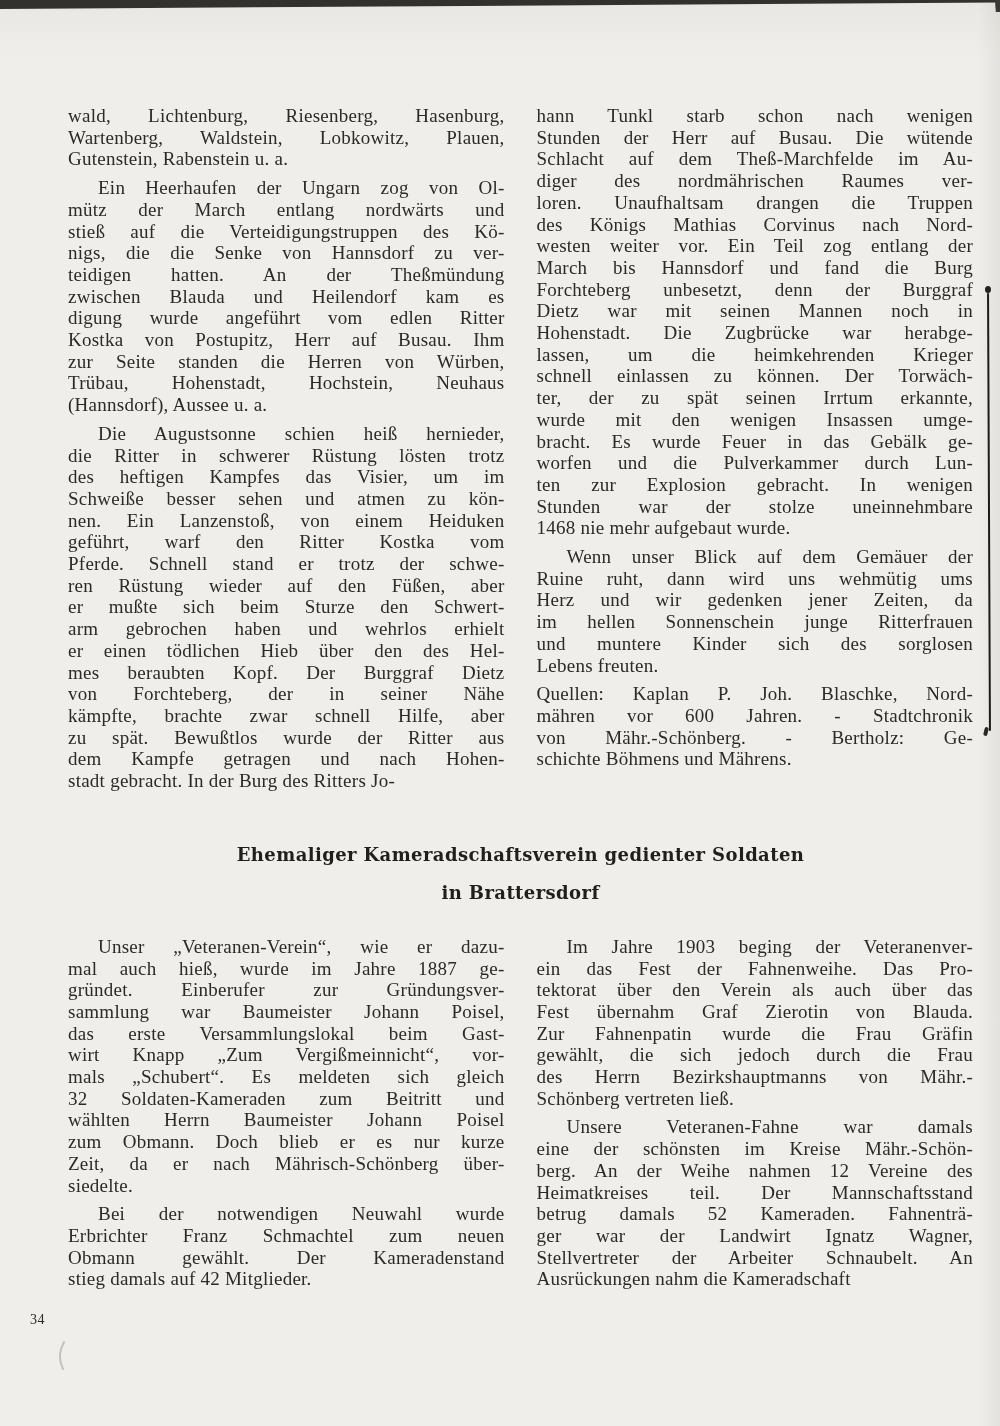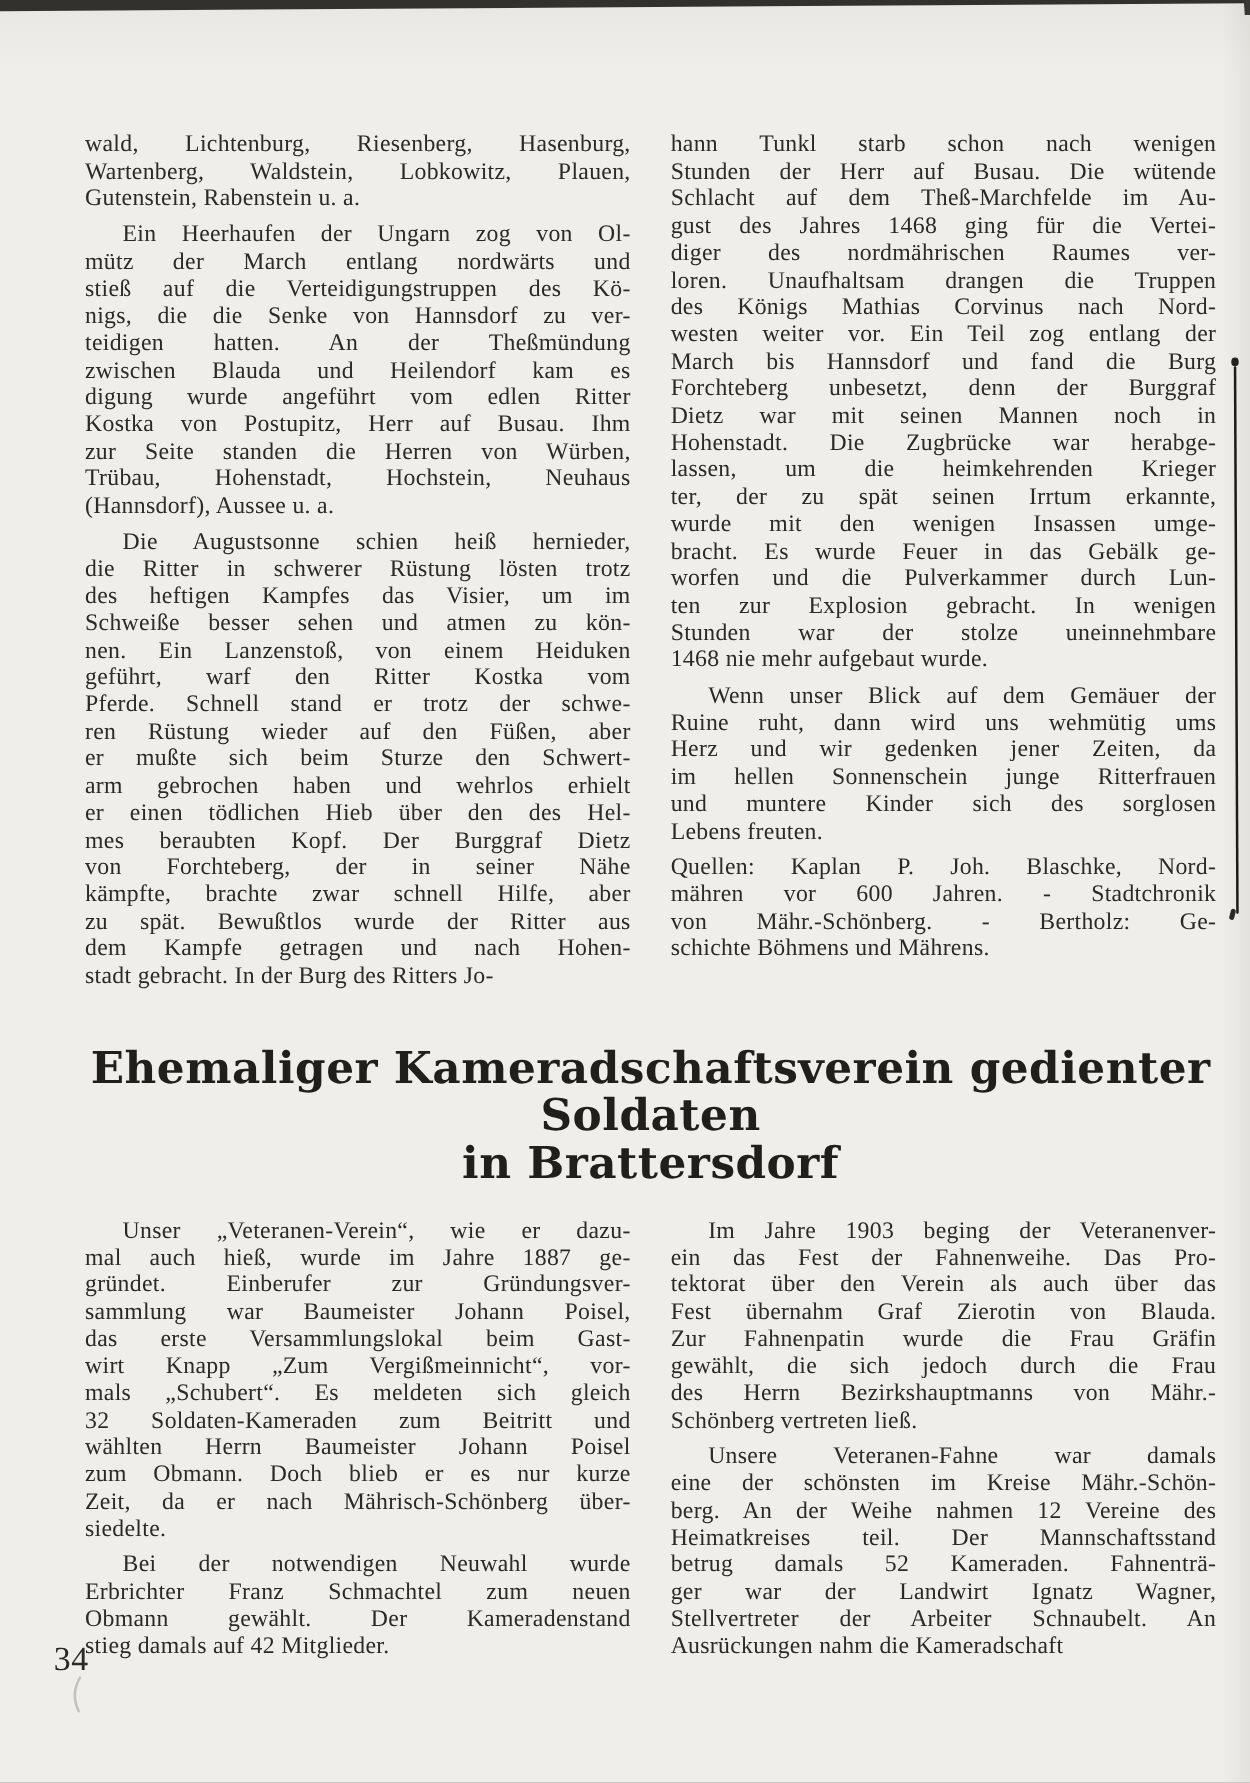--- a/index.html
+++ b/index.html
@@ -30,27 +30,27 @@
   .para + .para{margin-top:7px;}
   .para.block-indent{}
   .line{text-align:justify;text-align-last:justify;white-space:nowrap;}
   .line.last{text-align:center;text-align-last:left;}
   .line.findent{text-indent:30px;}
   .article-title{
     margin:44px 0 24px 0;
     text-align:center;
     font-family:"DejaVu Serif","Liberation Serif",serif;
     font-weight:bold;
-    font-size:35px;line-height:38px;
+    font-size:18px;line-height:38px;
     letter-spacing:0.4px;
     color:#201f1b;
   }
   .page-number{
-    position:absolute;left:43px;top:1312px;
-    font-size:27px;letter-spacing:0.5px;
+    position:absolute;left:30px;top:1312px;
+    font-size:14px;letter-spacing:0.5px;
   }
   .pencil-mark{position:absolute;left:55px;top:1340px;}
 </style>
 </head>
 <body>
 
 <div class="page">
 
   <svg class="scan-top" viewBox="0 0 1000 12" preserveAspectRatio="none">
     <polygon points="0,0 1000,0 1000,2.5 0,9" fill="#33312d"></polygon>
@@ -101,30 +101,30 @@
             <div class="line">zu spät. Bewußtlos wurde der Ritter aus</div>
             <div class="line">dem Kampfe getragen und nach Hohen-</div>
             <div class="line last">stadt gebracht. In der Burg des Ritters Jo-</div>
           </div>
         </div>
       <div class="col">
           <div class="para">
             <div class="line">hann Tunkl starb schon nach wenigen</div>
             <div class="line">Stunden der Herr auf Busau. Die wütende</div>
             <div class="line">Schlacht auf dem Theß-Marchfelde im Au-</div>
-            <div class="line">gust des Jahres 1468 ging für die Vertei-</div>
             <div class="line">diger des nordmährischen Raumes ver-</div>
             <div class="line">loren. Unaufhaltsam drangen die Truppen</div>
             <div class="line">des Königs Mathias Corvinus nach Nord-</div>
             <div class="line">westen weiter vor. Ein Teil zog entlang der</div>
             <div class="line">March bis Hannsdorf und fand die Burg</div>
             <div class="line">Forchteberg unbesetzt, denn der Burggraf</div>
             <div class="line">Dietz war mit seinen Mannen noch in</div>
             <div class="line">Hohenstadt. Die Zugbrücke war herabge-</div>
             <div class="line">lassen, um die heimkehrenden Krieger</div>
+            <div class="line">schnell einlassen zu können. Der Torwäch-</div>
             <div class="line">ter, der zu spät seinen Irrtum erkannte,</div>
             <div class="line">wurde mit den wenigen Insassen umge-</div>
             <div class="line">bracht. Es wurde Feuer in das Gebälk ge-</div>
             <div class="line">worfen und die Pulverkammer durch Lun-</div>
             <div class="line">ten zur Explosion gebracht.  In wenigen</div>
             <div class="line">Stunden war der stolze uneinnehmbare</div>
             <div class="line last">1468 nie mehr aufgebaut wurde.</div>
           </div>
           <div class="para">
             <div class="line findent">Wenn unser Blick auf dem Gemäuer der</div>

